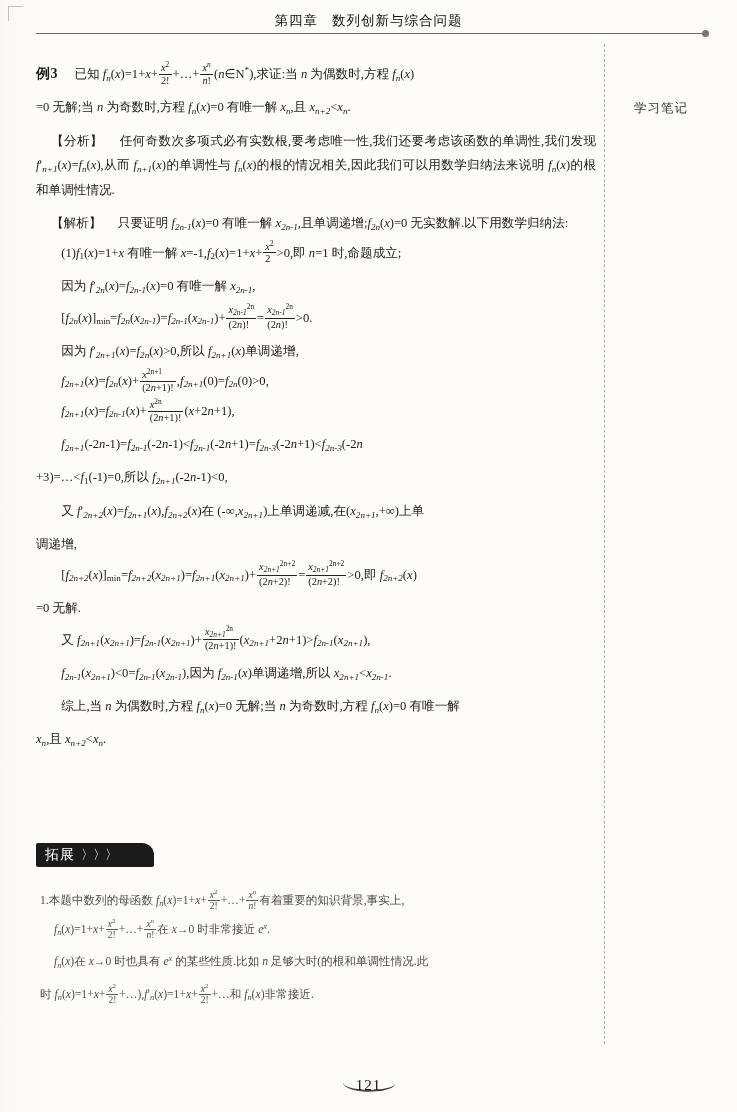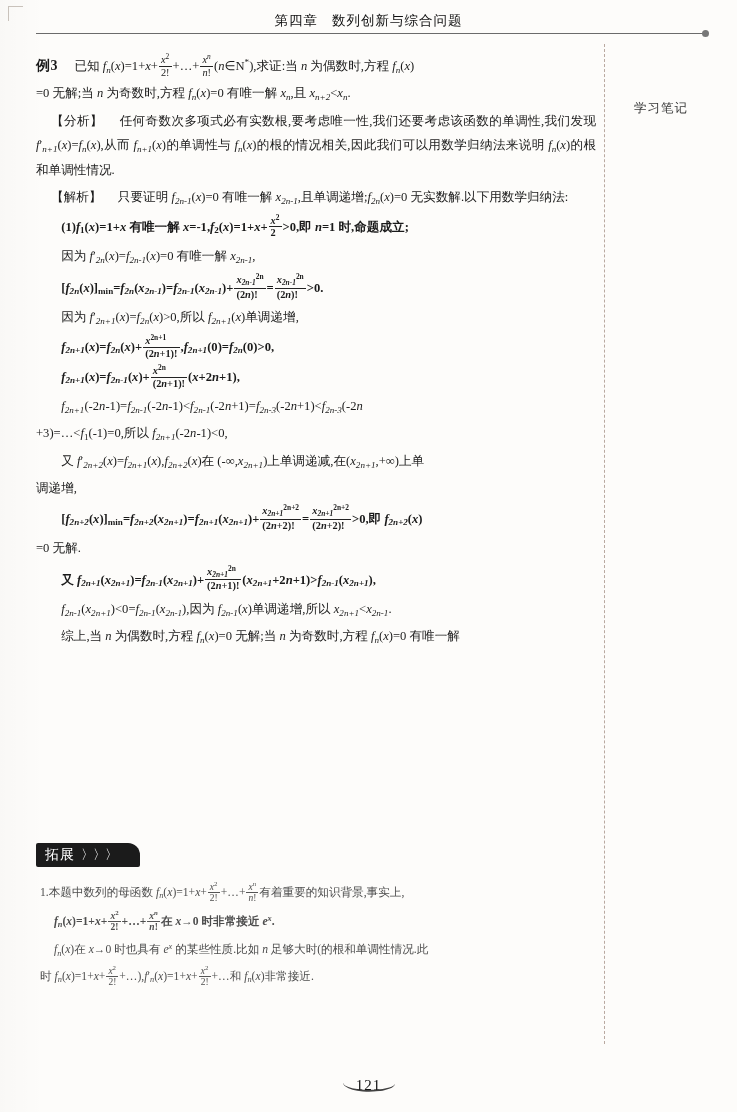--- a/index.html
+++ b/index.html
@@ -54,48 +54,48 @@
 
   
   .body {
     position:absolute;
     left:36px; top:52px;
     width:560px;
     font-size:12.6px;
     line-height:1.95;
     text-align:justify;
   }
-  .p { margin:0 0 2px 0; }
+  .p { margin:8px 0 2px 0; }
   .ind2 { text-indent:1.2em; }
   .ex-no { font-weight:bold; font-size:14px; letter-spacing:0.5px; }
   .sp { display:inline-block; width:1.3em; }
 
   
   .m { font-family:"Liberation Serif", serif; font-style:italic; }
   .mr { font-style:normal; }
   .frac {
     display:inline-block;
     vertical-align:-0.55em;
     text-align:left;
     font-size:0.82em;
     line-height:1.12;
     margin:0 1px;
   }
   .frac .num { display:block; padding:0 2px; }
   .frac .den { display:block; padding:0 2px; border-top:1px solid #222; }
   .sub { font-size:0.72em; vertical-align:-0.28em; }
   .sup { font-size:0.72em; vertical-align:0.52em; }
-  .eqline { margin:4px 0 4px 0;font-weight:bold; }
+  .eqline { margin:4px 0 4px 0; }
   .shift { padding-left:2.0em; }
   .shift3 { padding-left:1.2em; }
 
   
   .expand-banner {
     position:absolute; left:36px; top:843px;
-    width:104px; height:24px;
+    width:118px; height:24px;
     background:#1b1b1b;
     color:#fff;
     font-size:14px;
     letter-spacing:1px;
     display:flex; align-items:center;
     padding-left:9px;
     box-sizing:border-box;
     border-radius:2px 12px 2px 2px;
   }
   .expand-banner .arrows { margin-left:6px; font-size:13px; letter-spacing:-1px; }
@@ -221,20 +221,23 @@
       <span class="mr">又 </span><span class="m">f</span><span class="sub m">2n+1</span><span class="mr">(</span><span class="m">x</span><span class="sub m">2n+1</span><span class="mr">)=</span><span class="m">f</span><span class="sub m">2n-1</span><span class="mr">(</span><span class="m">x</span><span class="sub m">2n+1</span><span class="mr">)+</span><span class="frac"><span class="num"><span class="m">x</span><span class="sub m">2n+1</span><span class="sup">2n</span></span><span class="den">(2<span class="m">n</span>+1)!</span></span><span class="mr">(</span><span class="m">x</span><span class="sub m">2n+1</span><span class="mr">+2</span><span class="m">n</span><span class="mr">+1)&gt;</span><span class="m">f</span><span class="sub m">2n-1</span><span class="mr">(</span><span class="m">x</span><span class="sub m">2n+1</span><span class="mr">),</span>
     </div>
 
     <div class="p shift">
       <span class="m">f</span><span class="sub m">2n-1</span><span class="mr">(</span><span class="m">x</span><span class="sub m">2n+1</span><span class="mr">)&lt;0=</span><span class="m">f</span><span class="sub m">2n-1</span><span class="mr">(</span><span class="m">x</span><span class="sub m">2n-1</span><span class="mr">),因为 </span><span class="m">f</span><span class="sub m">2n-1</span><span class="mr">(</span><span class="m">x</span><span class="mr">)单调递增,所以 </span><span class="m">x</span><span class="sub m">2n+1</span><span class="mr">&lt;</span><span class="m">x</span><span class="sub m">2n-1</span><span class="mr">.</span>
     </div>
 
     <div class="p shift">
       <span class="mr">综上,当 </span><span class="m">n</span><span class="mr"> 为偶数时,方程 </span><span class="m">f</span><span class="sub m">n</span><span class="mr">(</span><span class="m">x</span><span class="mr">)=0 无解;当 </span><span class="m">n</span><span class="mr"> 为奇数时,方程 </span><span class="m">f</span><span class="sub m">n</span><span class="mr">(</span><span class="m">x</span><span class="mr">)=0 有唯一解</span>
     </div>
+    <div class="p">
+      <span class="m">x</span><span class="sub m">n</span><span class="mr">,且 </span><span class="m">x</span><span class="sub m">n+2</span><span class="mr">&lt;</span><span class="m">x</span><span class="sub m">n</span><span class="mr">.</span>
+    </div>
 
   </div>
 
   <div class="expand-banner">
     <span>拓展</span>
     <span class="arrows">〉〉〉</span>
   </div>
 
   <div class="expand-body">
 

